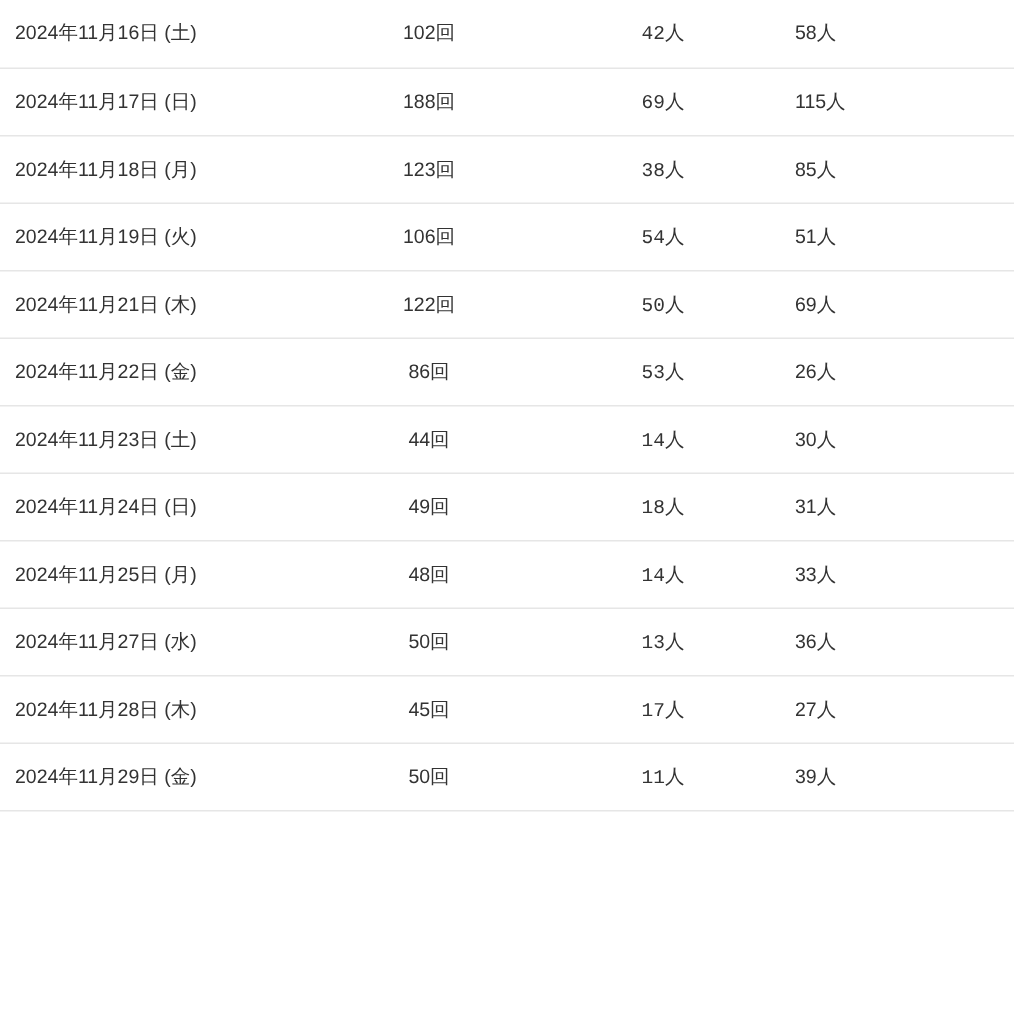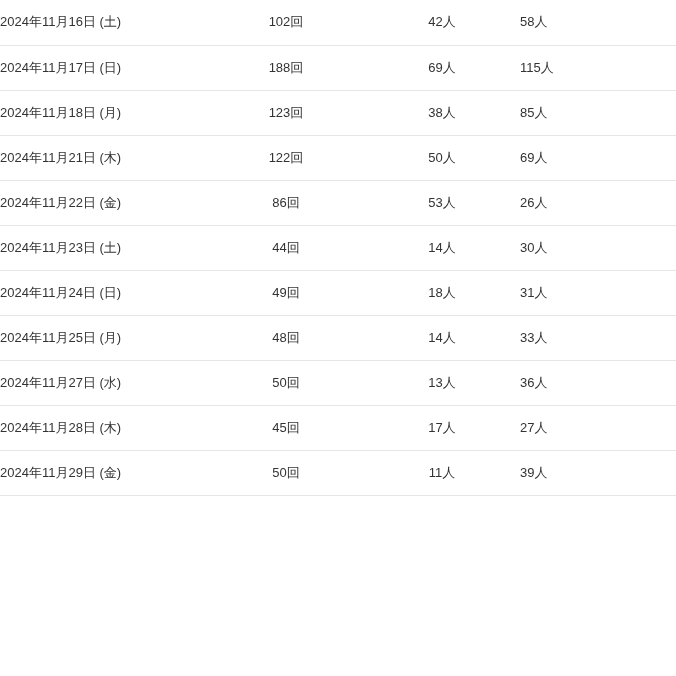--- a/index.html
+++ b/index.html
@@ -18,21 +18,21 @@
     width: 676px;
     border-collapse: collapse;
     table-layout: fixed;
   }
   .stats-table tr {
     height: 45px;
   }
   .stats-table td {
     border-bottom: 1px solid #e6e6e6;
     font-size: 13px;
-    padding: 0 0;
+    padding: 0 10px;
     vertical-align: middle;
     white-space: nowrap;
     box-sizing: border-box;
   }
   .col-date {
     width: 208px;
     text-align: left;
     color: #333333;
   }
   .col-num {
@@ -42,20 +42,21 @@
   }
   .col-last {
     width: 156px;
     color: #333333;
   }
   .pad-right {
     padding-right: 34px;
   }
   .pad-right-2 {
     padding-right: 42px;
+    font-family: Liberation Mono, monospace;
   }
   .pad-right-3 {
     padding-right: 62px;
   }
 </style>
 </head>
 <body>
 
 <table class="stats-table">
   <tbody>
@@ -69,20 +70,26 @@
       <td class="col-date">2024年11月17日 (日)</td>
       <td class="col-num pad-right">188回</td>
       <td class="col-num pad-right-2">69人</td>
       <td class="col-last pad-right-3">115人</td>
     </tr>
     <tr>
       <td class="col-date">2024年11月18日 (月)</td>
       <td class="col-num pad-right">123回</td>
       <td class="col-num pad-right-2">38人</td>
       <td class="col-last pad-right-3">85人</td>
+    </tr>
+    <tr>
+      <td class="col-date">2024年11月19日 (火)</td>
+      <td class="col-num pad-right">106回</td>
+      <td class="col-num pad-right-2">54人</td>
+      <td class="col-last pad-right-3">51人</td>
     </tr>
     <tr>
       <td class="col-date">2024年11月21日 (木)</td>
       <td class="col-num pad-right">122回</td>
       <td class="col-num pad-right-2">50人</td>
       <td class="col-last pad-right-3">69人</td>
     </tr>
     <tr>
       <td class="col-date">2024年11月22日 (金)</td>
       <td class="col-num pad-right">86回</td>

